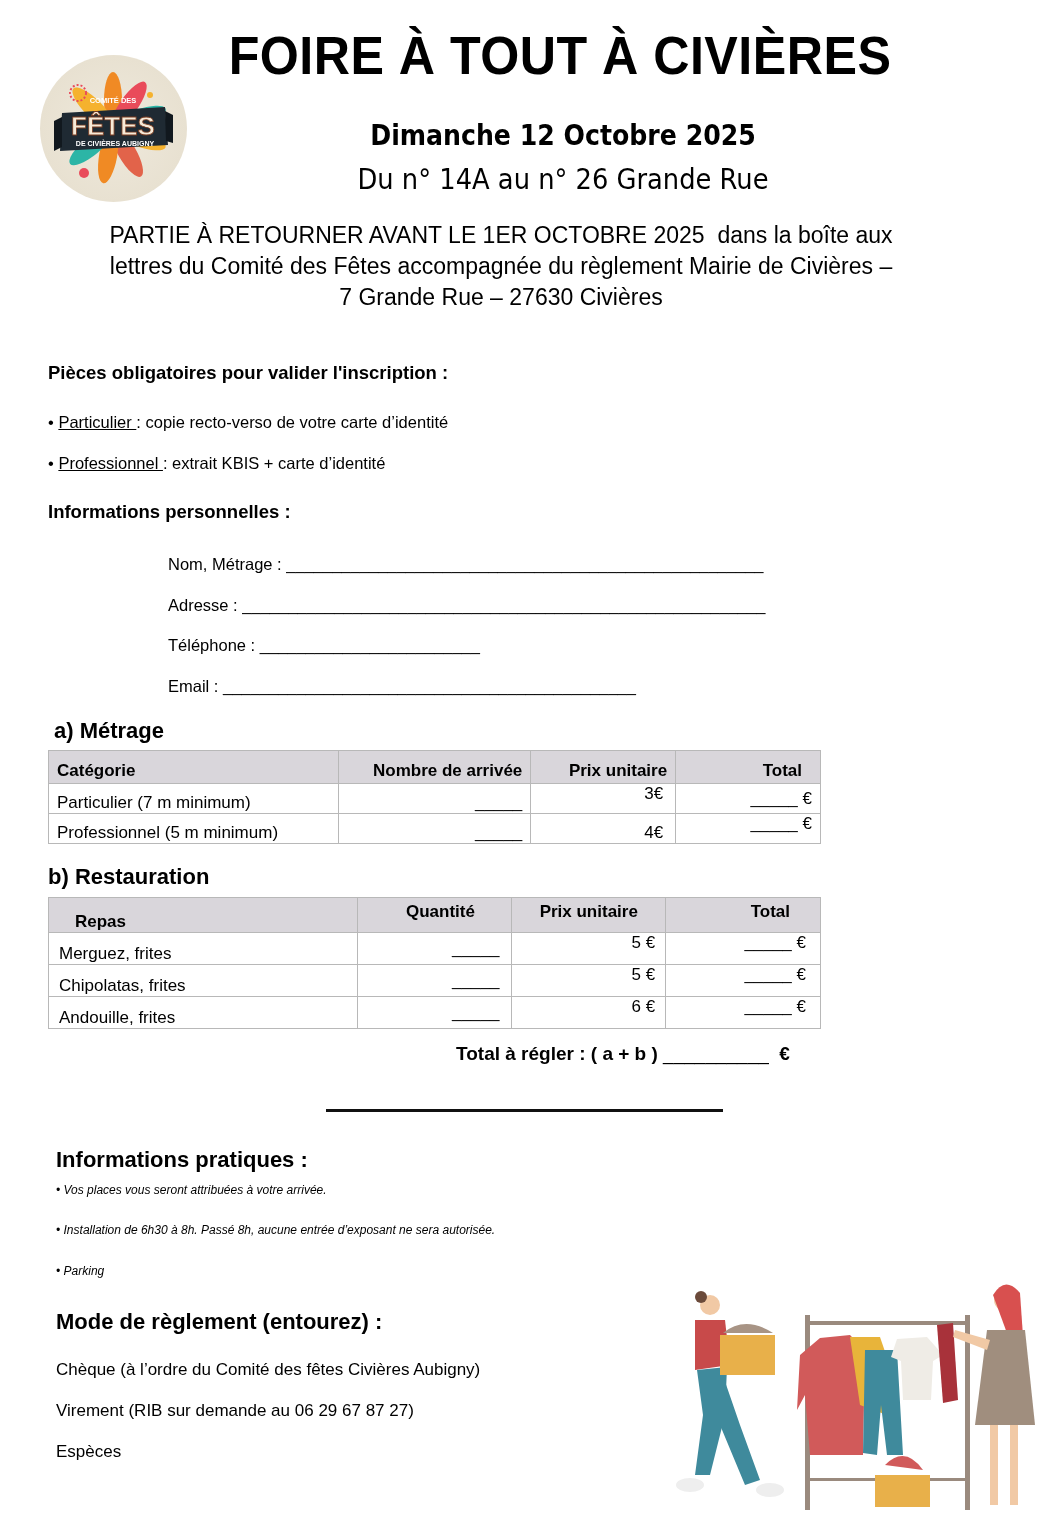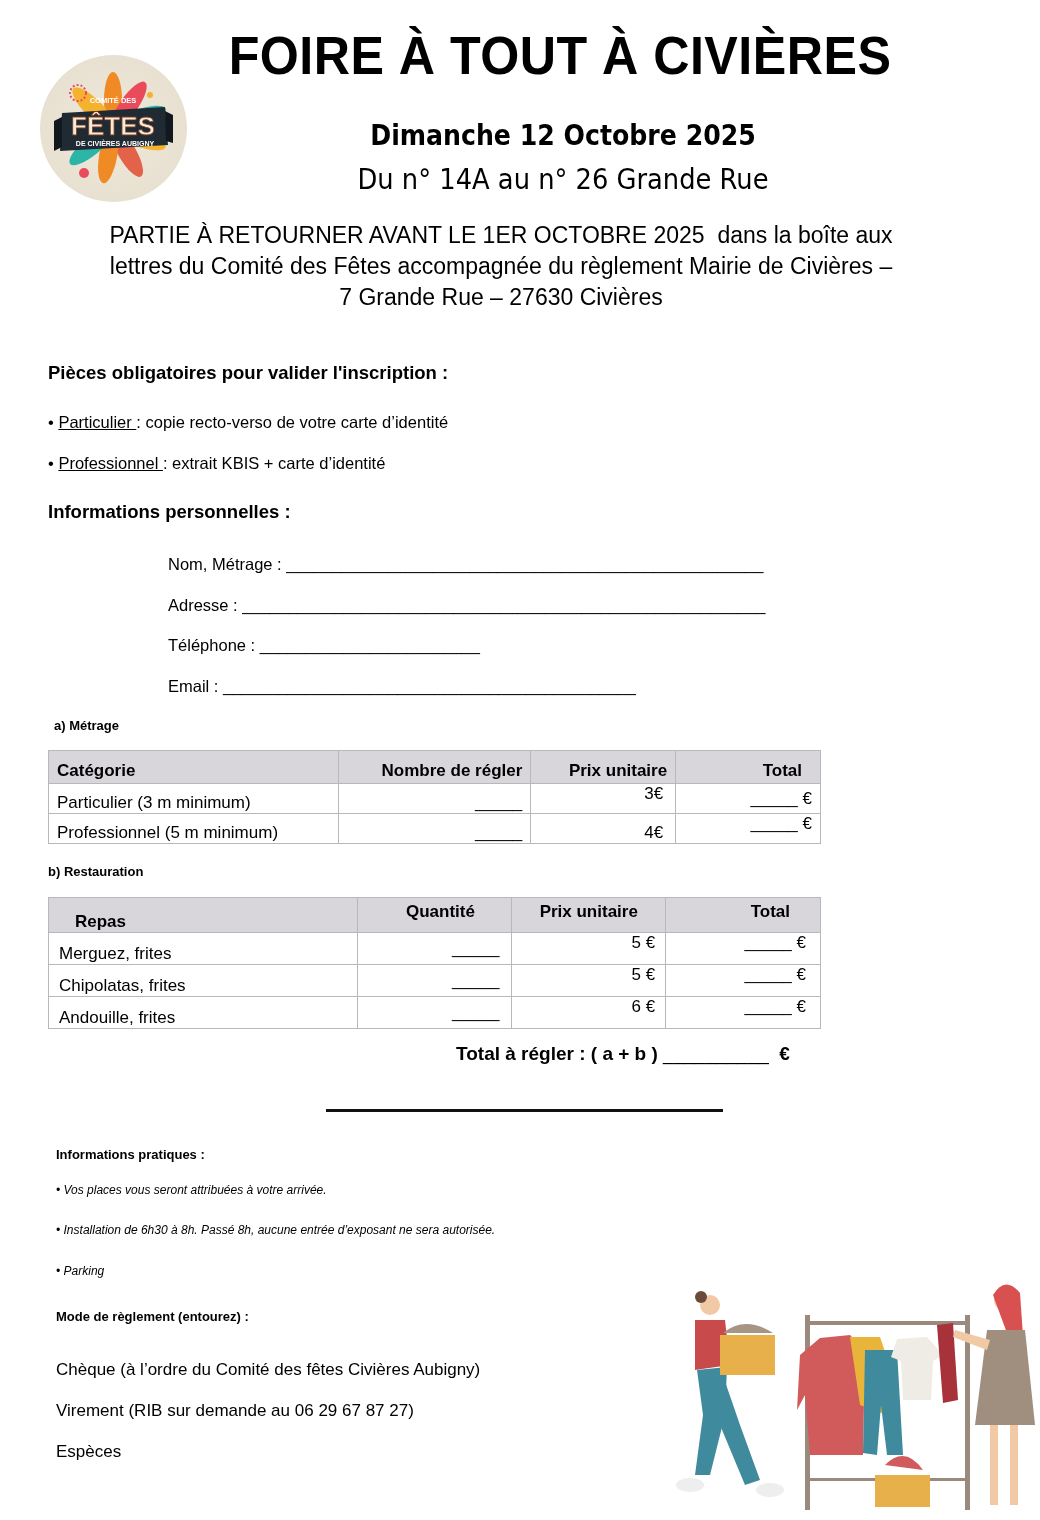--- a/index.html
+++ b/index.html
@@ -14,21 +14,21 @@
 
   .title { left: 180px; top: 24px; width: 760px; text-align: center; font-size: 54px; font-weight: bold;
            letter-spacing: 0.5px; transform: scaleX(0.93); transform-origin: center; line-height: 62px; }
   .date { left: 200px; top: 116px; width: 726px; text-align: center; font-family: "DejaVu Sans", sans-serif;
           font-weight: bold; font-size: 28px; transform: scaleX(0.9); line-height: 40px; }
   .location { left: 200px; top: 160px; width: 726px; text-align: center; font-family: "DejaVu Sans", sans-serif;
               font-size: 28px; transform: scaleX(0.92); line-height: 40px; }
 
   .notice { left: 40px; top: 220px; width: 922px; text-align: center; font-size: 23px; line-height: 31px; }
 
-  .h2 { font-size: 13px; font-weight: bold; }
+  .h2 { font-size: 22px; font-weight: bold; }
   .body-text { font-size: 16.5px; }
   .u { text-decoration: underline; }
 
   .field { left: 168px; font-size: 16.5px; white-space: nowrap; }
 
   table.grid { border-collapse: collapse; position: absolute; font-size: 17px; }
   table.grid td, table.grid th { border: 1.5px solid #b8b8b8; padding: 0 8px; height: 29px; }
   table.grid th { background: #d9d6db; font-weight: bold; height: 30px; }
   .num { text-align: right; }
 
@@ -92,26 +92,26 @@
 <table class="grid" style="left:48px; top:750px; width:773px;">
   <colgroup>
       <col style="width:290px">
       <col style="width:193px">
       <col style="width:145px">
       <col style="width:145px">
     </colgroup>
   <tbody>
       <tr>
     <th style="text-align:left; vertical-align:bottom; padding-bottom:2px;">Catégorie</th>
-    <th class="num" style="vertical-align:bottom; padding-bottom:2px;">Nombre de régler</th>
+    <th class="num" style="vertical-align:bottom; padding-bottom:2px;">Nombre de arrivée</th>
     <th class="num" style="vertical-align:bottom; padding-bottom:2px;">Prix unitaire</th>
     <th class="num" style="vertical-align:bottom; padding-bottom:2px; padding-right:18px;">Total</th>
   </tr>
   <tr>
-    <td style="vertical-align:bottom;">Particulier (3 m minimum)</td>
+    <td style="vertical-align:bottom;">Particulier (7 m minimum)</td>
     <td class="num" style="vertical-align:bottom;">_____</td>
     <td class="num" style="vertical-align:top; padding-right:12px;">3€</td>
     <td class="num" style="vertical-align:middle;">_____ €</td>
   </tr>
   <tr>
     <td style="vertical-align:bottom;">Professionnel (5 m minimum)</td>
     <td class="num" style="vertical-align:bottom;">_____</td>
     <td class="num" style="vertical-align:bottom; padding-right:12px;">4€</td>
     <td class="num" style="vertical-align:top;">_____ €</td>
   </tr>

